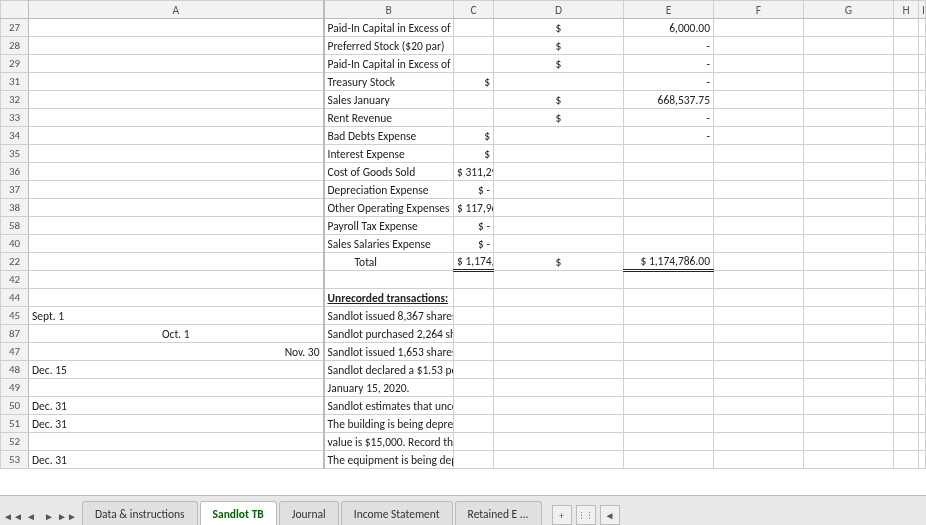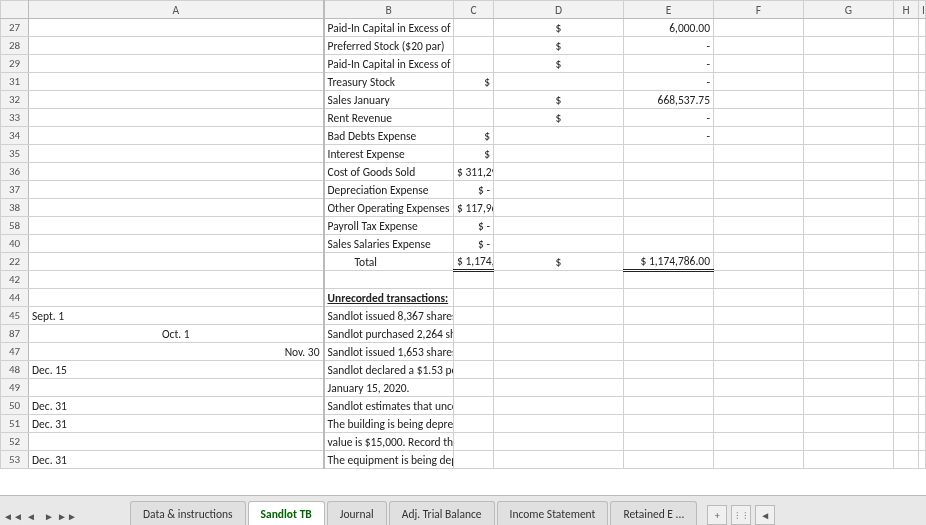--- a/index.html
+++ b/index.html
@@ -471,25 +471,24 @@
   </table>
 </div>
 
 <div class="tab-bar">
   <div class="nav-arrows">
     <div class="nav-arrow">◄◄</div>
     <div class="nav-arrow">◄</div>
     <div class="nav-arrow">►</div>
     <div class="nav-arrow">►►</div>
   </div>
-  <div id="tabs-container" style="display:flex;align-items:flex-end;margin-left:48px;">
+  <div id="tabs-container" style="display:flex;align-items:flex-end;">
   <div class="tab">Data &amp; instructions</div>
       <div class="tab active">Sandlot TB</div>
       <div class="tab">Journal</div>
-      <div class="tab">Adj. Trial Balance</div>
       <div class="tab">Income Statement</div>
       <div class="tab">Retained E ...</div>
     </div>
   <div class="tab-controls">
     <div class="tab-ctrl-btn">+</div>
     <div class="tab-ctrl-btn" style="font-size:8px;">⋮⋮</div>
     <div class="tab-ctrl-btn">◄</div>
   </div>
 </div>
 

